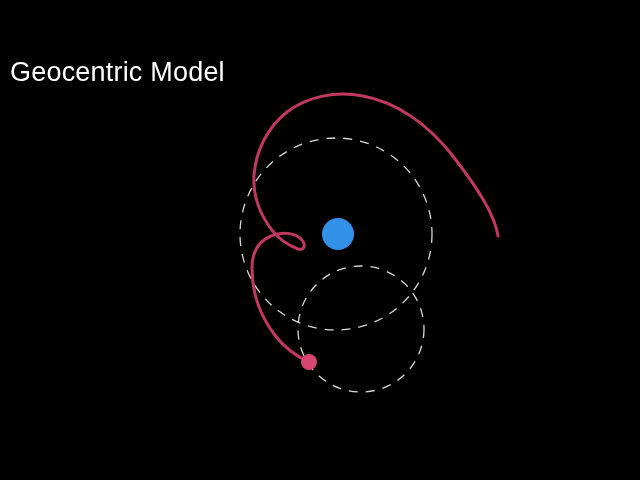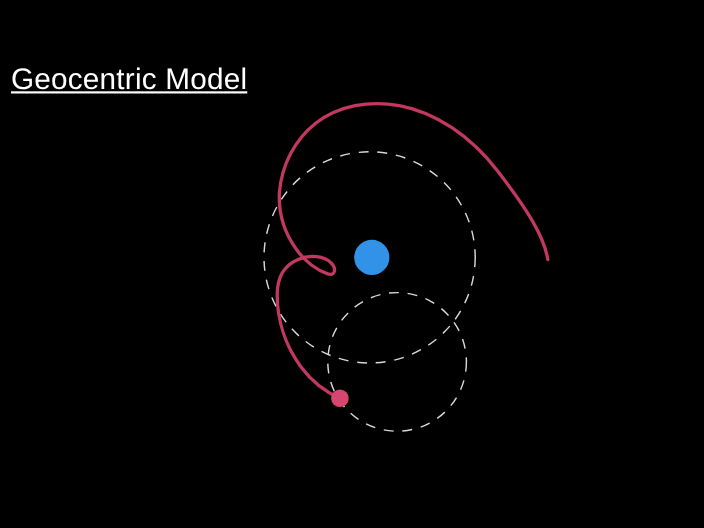--- a/index.html
+++ b/index.html
@@ -32,21 +32,20 @@
     top: 58px;
     margin: 0;
     color: #ffffff;
     font-family: "Liberation Sans", sans-serif;
     font-size: 27px;
     font-weight: 400;
     letter-spacing: 0.2px;
     line-height: 1.1;
     white-space: nowrap;
     user-select: none;
-    text-decoration: underline;
   }
 </style>
 </head>
 <body>
 
 <div id="stage" style="width: 640px; height: 480px; background: rgb(0, 0, 0);">
 
   <svg id="scene" viewBox="0 0 640 480">
 
     <circle class="orbit-dashed" id="orbit-deferent" fill="none" stroke="#d8d8d8" stroke-width="1.3" stroke-dasharray="9 8" cx="336" cy="234" r="96"></circle>

